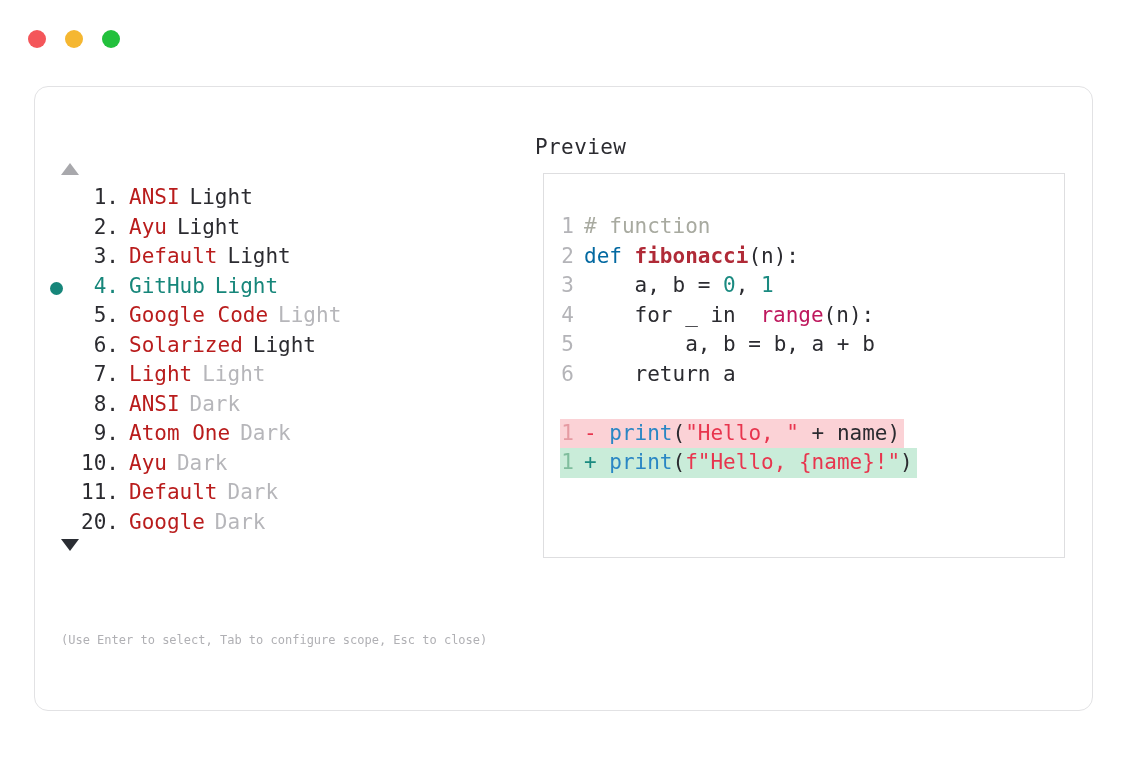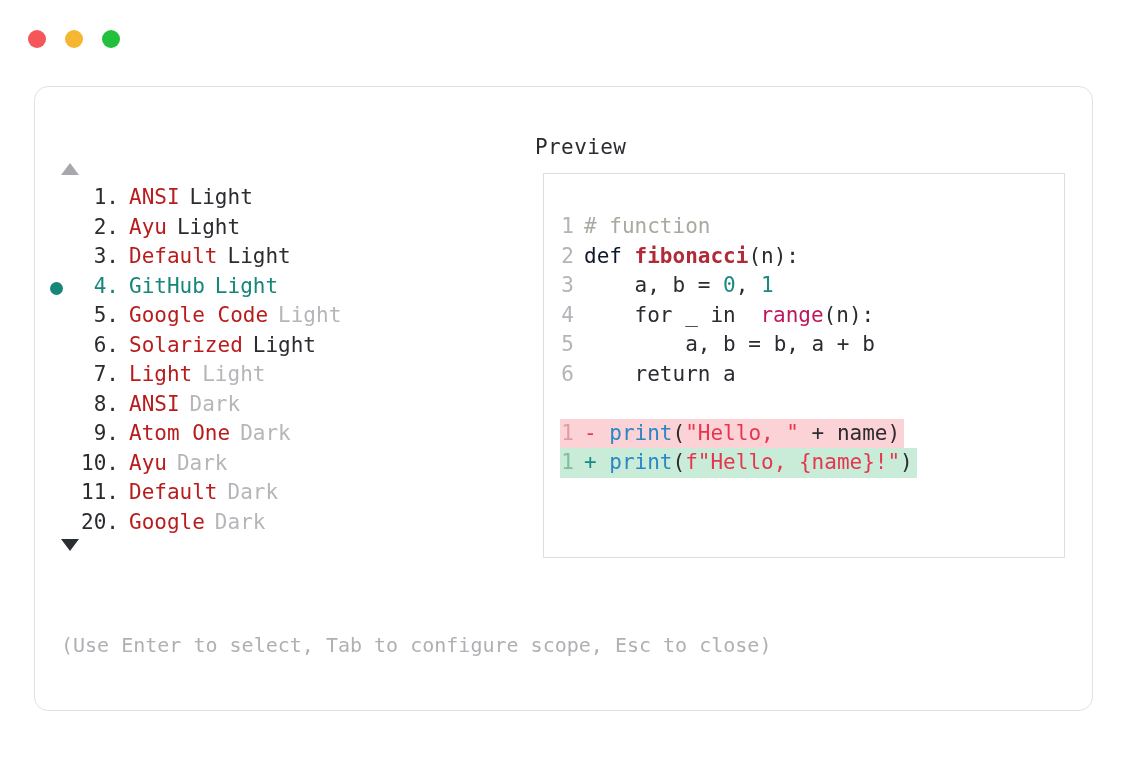--- a/index.html
+++ b/index.html
@@ -152,21 +152,21 @@
   }
   .code-line { display: block; height: 29.5px; }
   .ln {
     display: inline-block;
     width: 14px;
     text-align: right;
     color: #b4b4b8;
     margin-right: 10px;
   }
   .tok-comment { color: #a8aaa0; }
-  .tok-kw      { color: #0f172a; margin-top: 28px; }
+  .tok-kw      { color: #0369a1; margin-top: 28px; }
   .tok-fn      { color: #b02a37; font-weight: bold; }
   .tok-plain   { color: #2b2b30; }
   .tok-num     { color: #1a8a80; }
   .tok-builtin { color: #be185d; margin-left: 12px; }
   .tok-str     { color: #e8354e; }
   .tok-print   { color: #2a86c4; }
 
   .gap-line { display: block; height: 29.5px; }
 
   .diff-line {
@@ -180,21 +180,21 @@
   .diff-del .ln { color: #e59aa2; }
   .diff-add .ln { color: #7fbd9d; }
   .sign-del { color: #e8354e; }
   .sign-add { color: #1a8a80; }
 
   
   .hint {
     position: absolute;
     left: 26px;
     top: 546px;
-    font-size: 20px;
+    font-size: 12px;
     color: #b0b0b4;
     white-space: pre;
   }
 </style>
 </head>
 <body>
 
 <div class="traffic-lights">
   <span class="dot red"></span>
   <span class="dot amber"></span>

